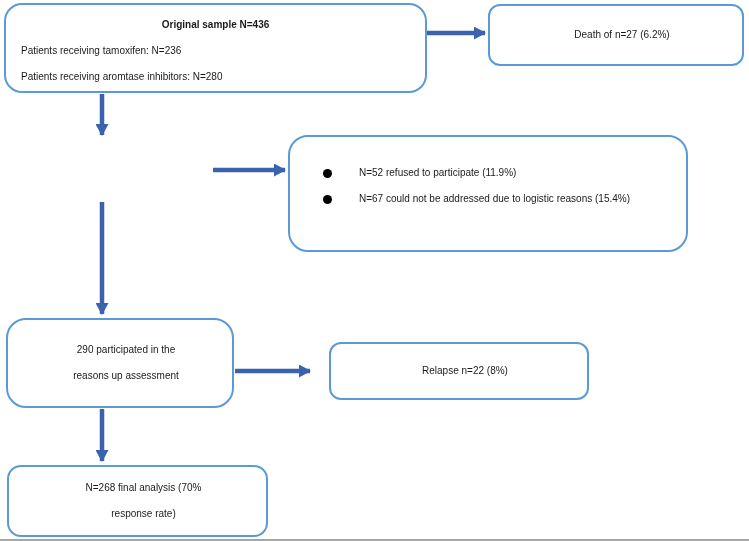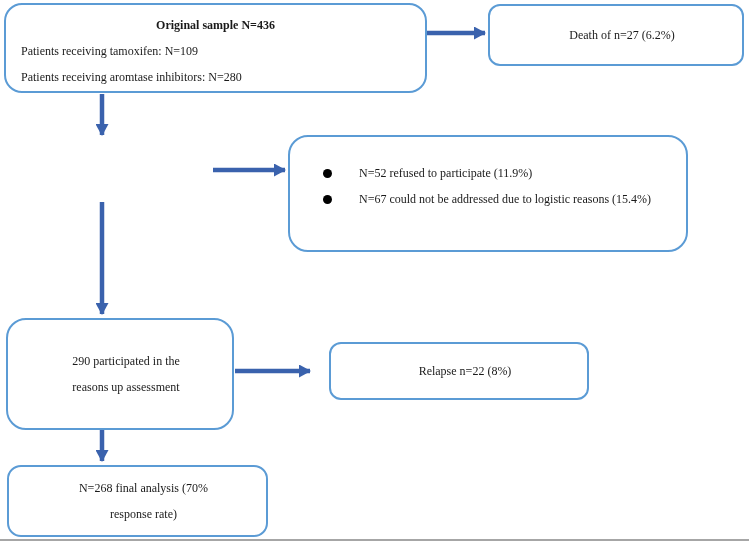--- a/index.html
+++ b/index.html
@@ -1,22 +1,22 @@
 <!DOCTYPE html>
 <html><head>
 <meta charset="utf-8">
 <style>
   html, body { margin: 0; padding: 0; background: #ffffff; }
   .canvas {
     position: relative;
     width: 749px;
     height: 541px;
     background: #ffffff;
-    font-family: Liberation Serif, serif;
-    font-size: 12px;
+    font-family: Liberation Sans, sans-serif;
+    font-size: 10px;
     color: #1a1a1a;
     overflow: hidden;
   }
   .box {
     position: absolute;
     background: #ffffff;
     border: 2px solid #5B9BD5;
     box-sizing: border-box;
     padding-left: 12px;
   }
@@ -40,21 +40,21 @@
   .bullet-row { display: flex; align-items: flex-start; }
   .dot {
     flex: 0 0 auto;
     width: 9px; height: 9px;
     border-radius: 50%;
     background: #000000;
     margin: 9px 27px 0 33px;
   }
   .bullet-text { flex: 1 1 auto; line-height: 26px; }
 
-  .box-followup { left: 6px; top: 318px; width: 228px; height: 112px; border-radius: 20px; }
+  .box-followup { left: 6px; top: 318px; width: 228px; height: 90px; border-radius: 20px; }
   .box-relapse  { left: 313px; top: 342px; width: 260px; height: 58px; border-radius: 12px; margin-left: 16px; }
   .box-final    { left: 7px; top: 465px; width: 261px; height: 72px; border-radius: 14px; }
 
   .edges {
     position: absolute;
     left: 0; top: 0;
     width: 749px; height: 541px;
     pointer-events: none;
   }
   .edge { stroke: #3A62AD; stroke-width: 4.5px; }
@@ -80,21 +80,21 @@
     <line class="edge" x1="427" y1="33" x2="485" y2="33" marker-end="url(#arrowhead)"></line>
     <line class="edge" x1="102" y1="94" x2="102" y2="135" marker-end="url(#arrowhead)"></line>
     <line class="edge" x1="213" y1="170" x2="285" y2="170" marker-end="url(#arrowhead)"></line>
     <line class="edge" x1="102" y1="202" x2="102" y2="314" marker-end="url(#arrowhead)"></line>
     <line class="edge" x1="235" y1="371" x2="310" y2="371" marker-end="url(#arrowhead)"></line>
     <line class="edge" x1="102" y1="409" x2="102" y2="461" marker-end="url(#arrowhead)"></line>
   </svg>
 
   <div class="box box-original">
     <div class="title">Original sample N=436</div>
-    <div class="line">Patients receiving tamoxifen: N=109</div>
+    <div class="line">Patients receiving tamoxifen: N=236</div>
     <div class="line">Patients receiving aromtase inhibitors: N=280</div>
   </div>
 
   <div class="box box-death center">
     <div class="line">Death of n=27 (6.2%)</div>
   </div>
 
 
   <div class="box box-exclusions">
     <div class="bullet-row">

